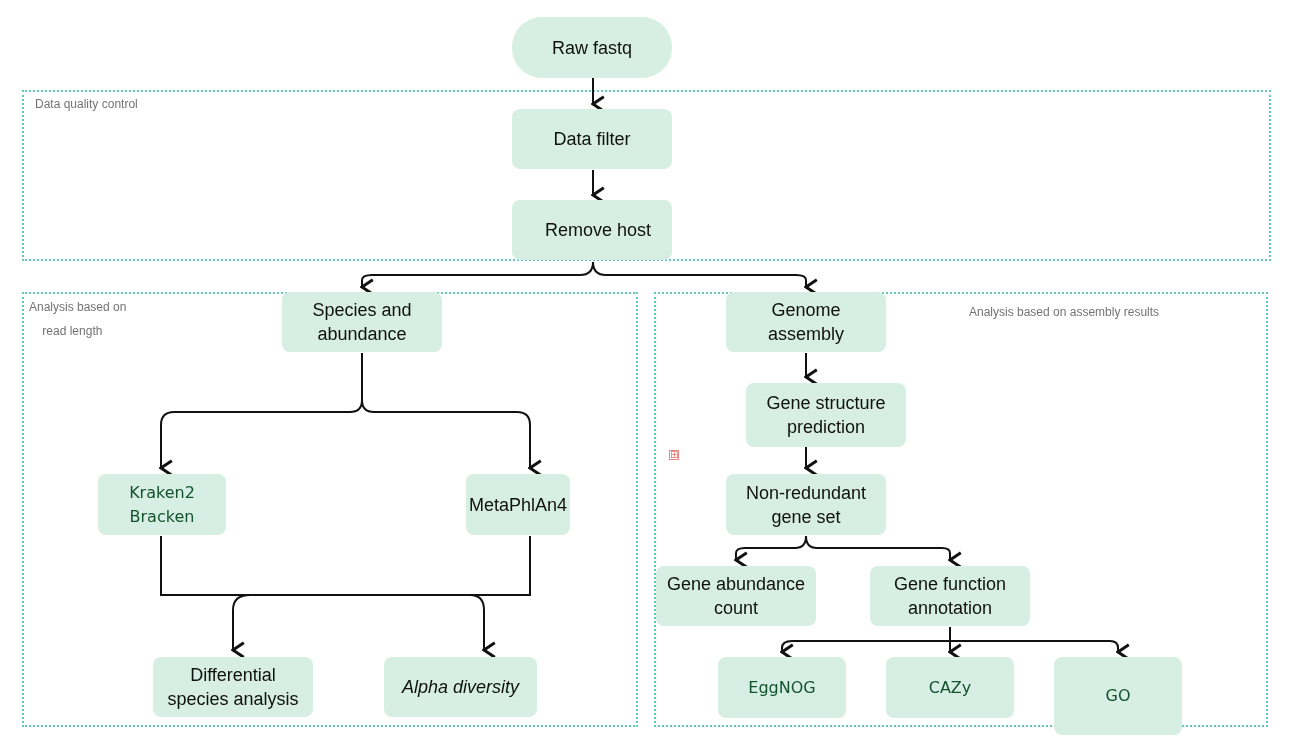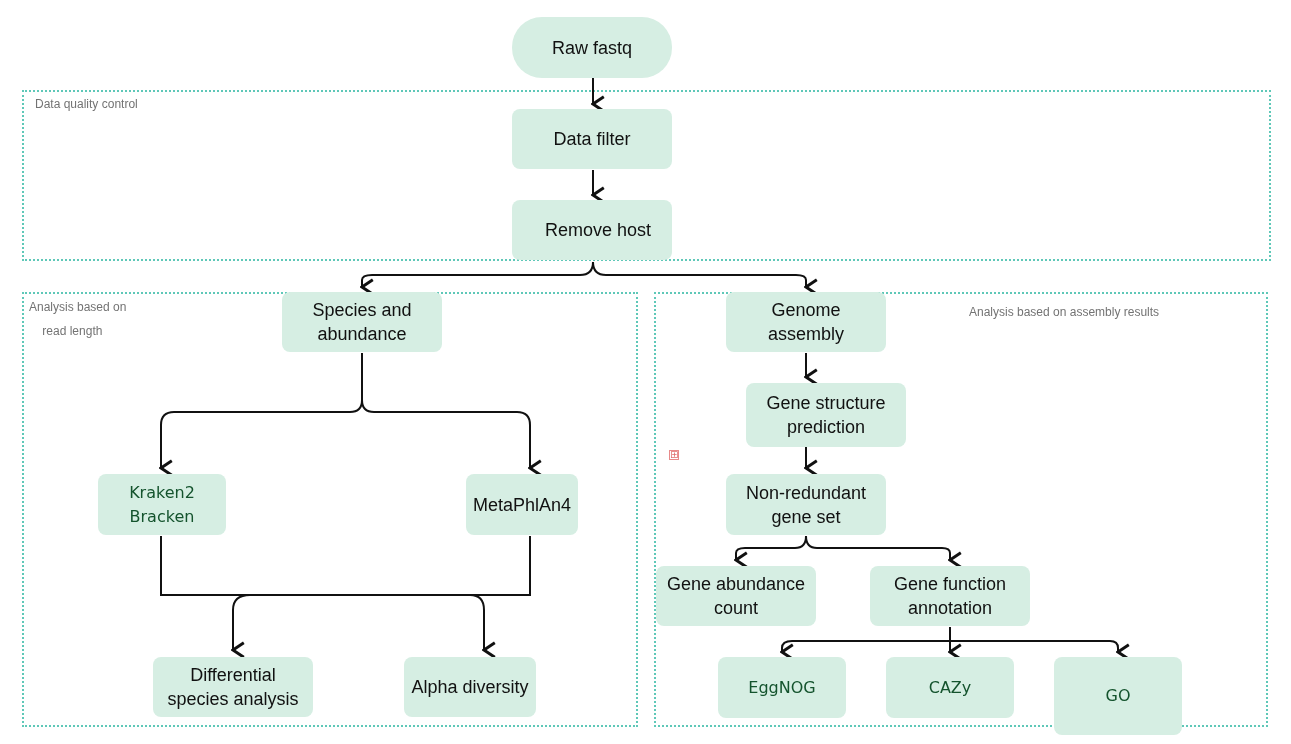--- a/index.html
+++ b/index.html
@@ -68,26 +68,26 @@
 <div class="node" style="left: 512px; top: 200px; width: 160px; height: 60px; padding-left: 12px; white-space: pre;">Remove host</div>
 
 <div class="node" style="left:282px; top:292px; width:160px; height:60px; white-space:pre;">
   <span>Species and
 abundance</span>
 </div>
 <div class="node alt" style="left:98px; top:474px; width:128px; height:61px; white-space:pre;">
   <span>Kraken2
 Bracken</span>
 </div>
-<div class="node" style="left: 466px; top: 474px; width: 112px; height: 61px; white-space: pre;">MetaPhlAn4</div>
+<div class="node" style="left: 466px; top: 474px; width: 104px; height: 61px; white-space: pre;">MetaPhlAn4</div>
 <div class="node" style="left:153px; top:657px; width:160px; height:60px; white-space:pre;">
   <span>Differential
 species analysis</span>
 </div>
-<div class="node" style="left: 404px; top: 657px; width: 132px; height: 60px; white-space: pre;">Alpha diversity</div>
+<div class="node" style="left: 384px; top: 657px; width: 153px; height: 60px; white-space: pre; font-style: italic;">Alpha diversity</div>
 
 <div class="node" style="left:726px; top:292px; width:160px; height:60px; white-space:pre;">
   <span>Genome
 assembly</span>
 </div>
 <div class="node" style="left:726px; top:383px; width:160px; height:64px; white-space:pre;margin-left:20px;">
   <span>Gene structure
 prediction</span>
 </div>
 <div class="node" style="left:726px; top:474px; width:160px; height:61px; white-space:pre;">

